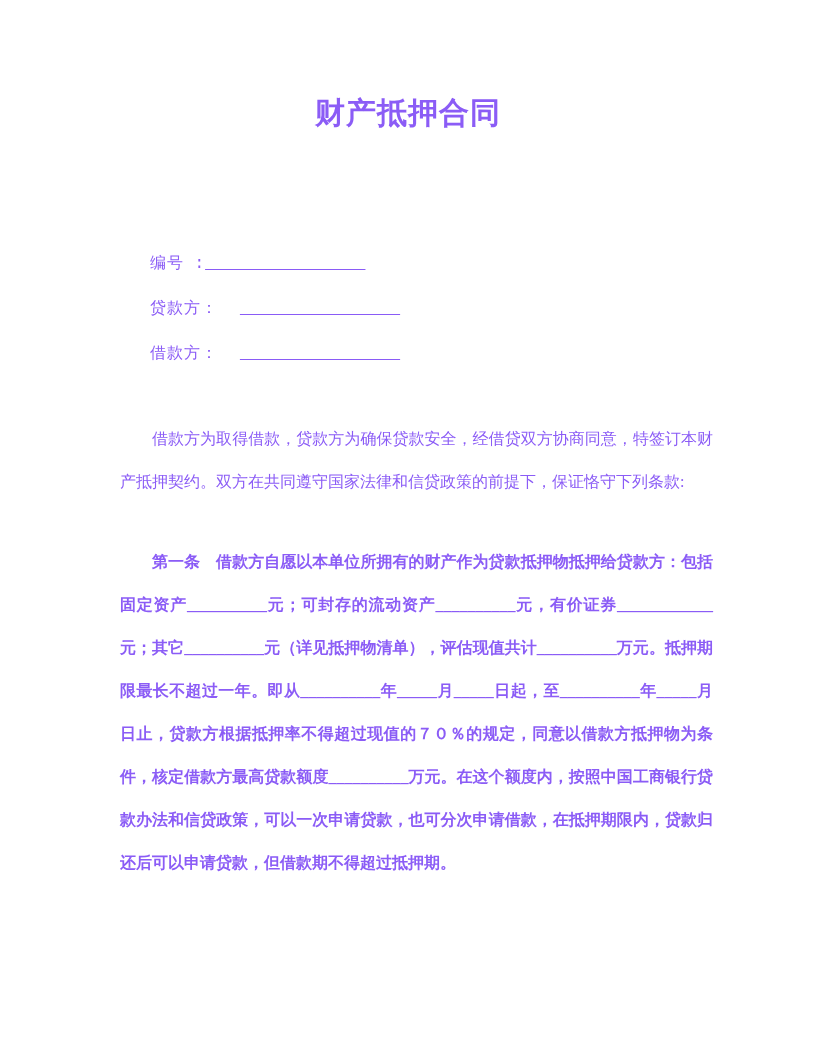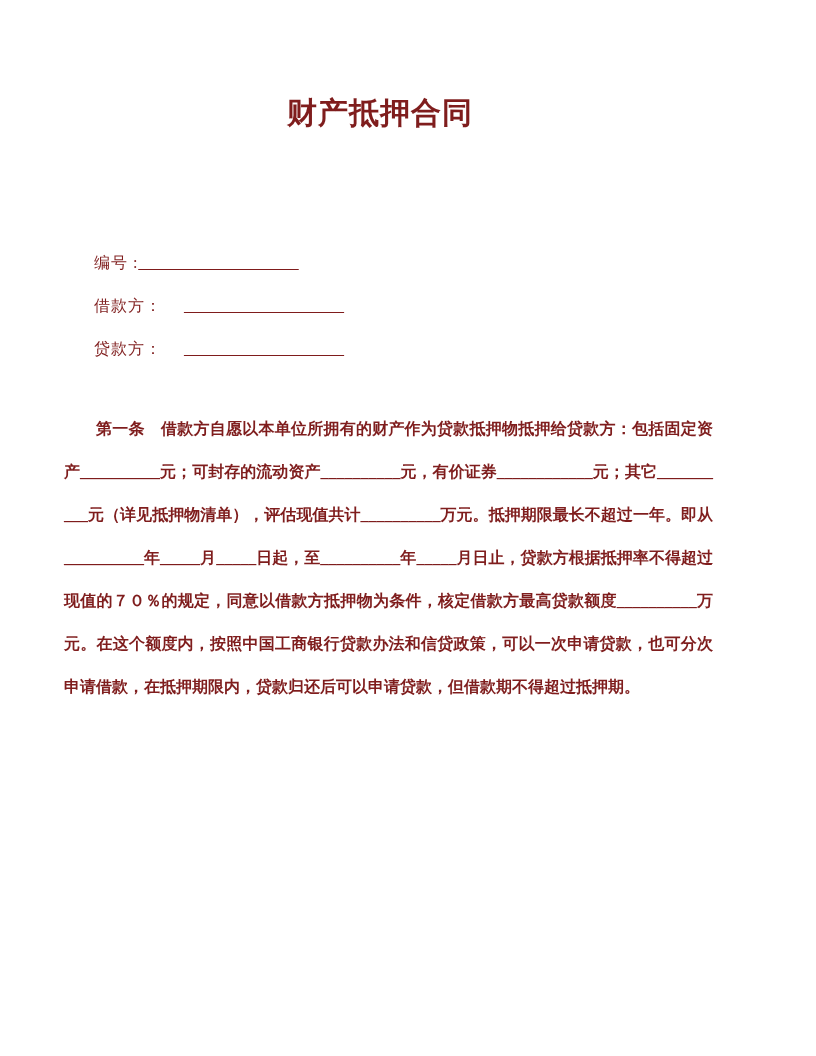--- a/index.html
+++ b/index.html
@@ -6,23 +6,23 @@
     margin: 0;
     padding: 0;
     background: #ffffff;
   }
   .page {
     position: relative;
     width: 816px;
     height: 916px;
     margin: 0 auto;
     background: #ffffff;
-    color: #7f1d1d;
+    color: #8b5cf6;
     box-sizing: border-box;
-    padding: 0 103px 0 64px;
+    padding: 0 103px 0 120px;
     overflow: hidden;
     font-family: "Liberation Serif", "DejaVu Serif", serif;
     font-size: 16px;
     line-height: 43px;
   }
   .doc-title {
     font-family: "Liberation Sans", "DejaVu Sans", sans-serif;
     font-weight: bold;
     font-size: 30px;
     line-height: 43px;
@@ -33,20 +33,21 @@
   .header-fields {
     margin-top: 107px;
   }
   .field-row {
     line-height: 43px;
     margin-left: 30px;
     white-space: nowrap;
   }
   .field-label {
     letter-spacing: 1px;
+    font-family: Liberation Mono, monospace;
   }
   .field-blank {
     letter-spacing: 0;
     text-decoration: underline;
   }
   .field-row:nth-child(n+2) .field-blank {
     margin-left: 22px;
   }
   p.body-par {
     margin: 0;
@@ -63,24 +64,25 @@
 
 <div class="page">
 
   <h1 class="doc-title">财产抵押合同</h1>
 
   <div class="header-fields">
     <div class="field-row">
       <span class="field-label">编号 :</span><span class="field-blank">____________________</span>
     </div>
     <div class="field-row">
-      <span class="field-label">借款方：</span><span class="field-blank">____________________</span>
+      <span class="field-label">贷款方：</span><span class="field-blank">____________________</span>
     </div>
     <div class="field-row">
-      <span class="field-label">贷款方：</span><span class="field-blank">____________________</span>
+      <span class="field-label">借款方：</span><span class="field-blank">____________________</span>
     </div>
   </div>
 
+  <p class="body-par intro">借款方为取得借款，贷款方为确保贷款安全，经借贷双方协商同意，特签订本财产抵押契约。双方在共同遵守国家法律和信贷政策的前提下，保证恪守下列条款:</p>
 
   <p class="body-par clause1">第一条　借款方自愿以本单位所拥有的财产作为贷款抵押物抵押给贷款方：包括固定资产__________元；可封存的流动资产__________元，有价证券____________元；其它__________元（详见抵押物清单），评估现值共计__________万元。抵押期限最长不超过一年。即从__________年_____月_____日起，至__________年_____月日止，贷款方根据抵押率不得超过现值的７０％的规定，同意以借款方抵押物为条件，核定借款方最高贷款额度__________万元。在这个额度内，按照中国工商银行贷款办法和信贷政策，可以一次申请贷款，也可分次申请借款，在抵押期限内，贷款归还后可以申请贷款，但借款期不得超过抵押期。</p>
 
 
 </div>
 
 </body></html>

